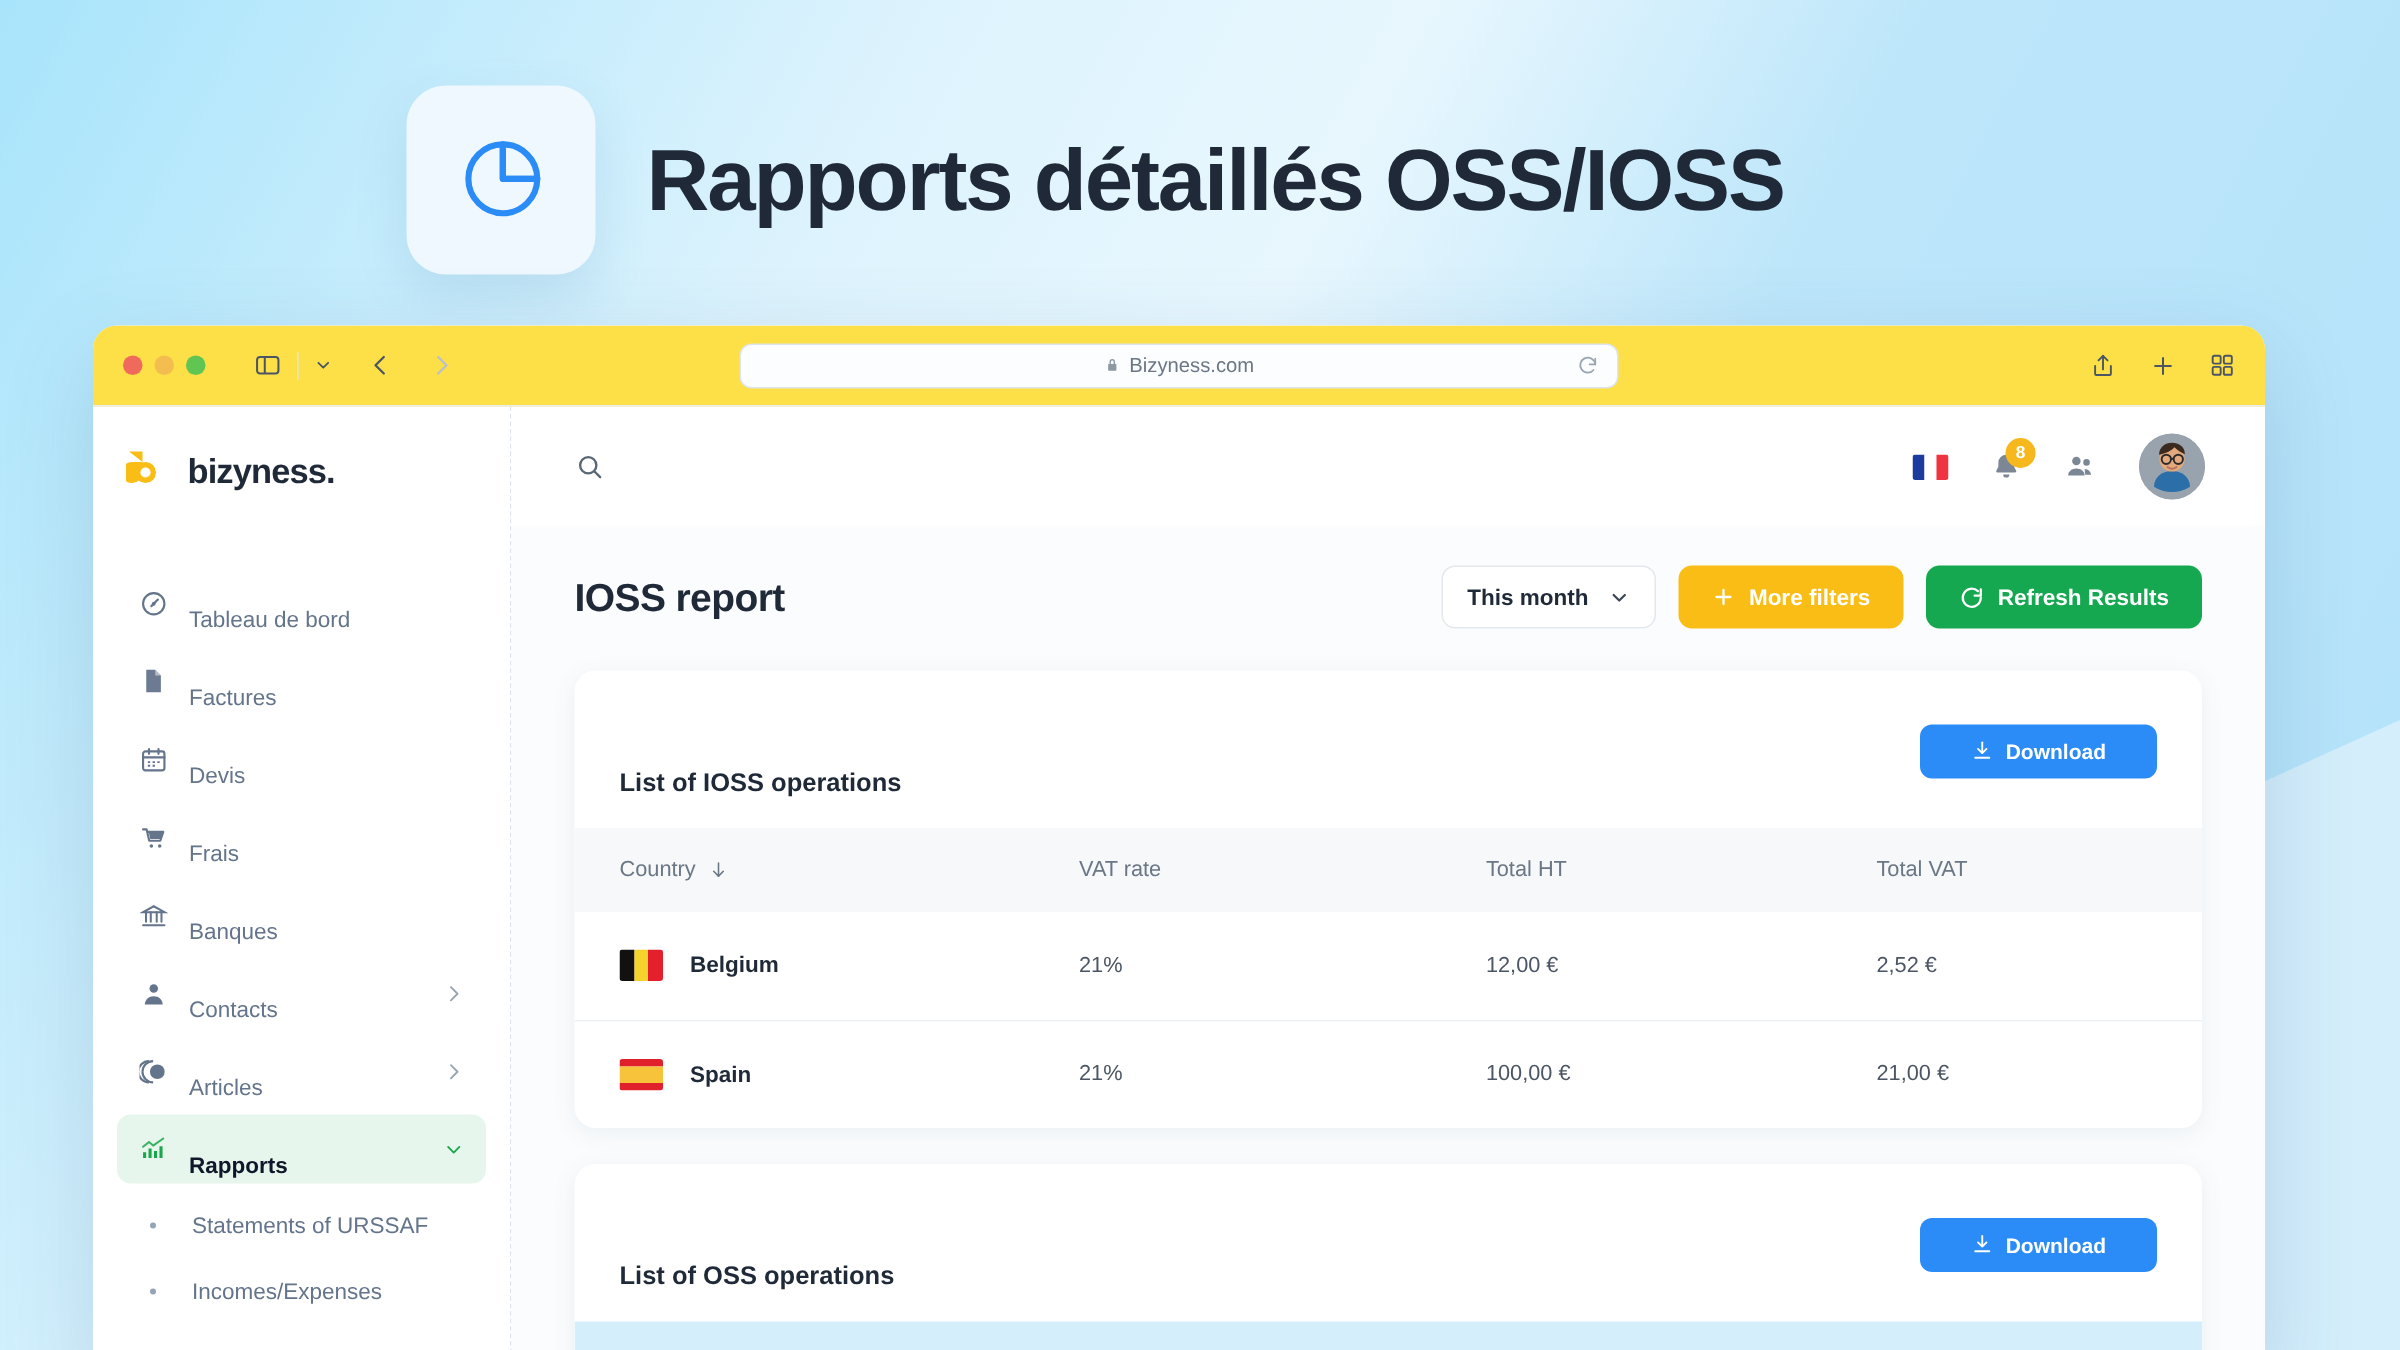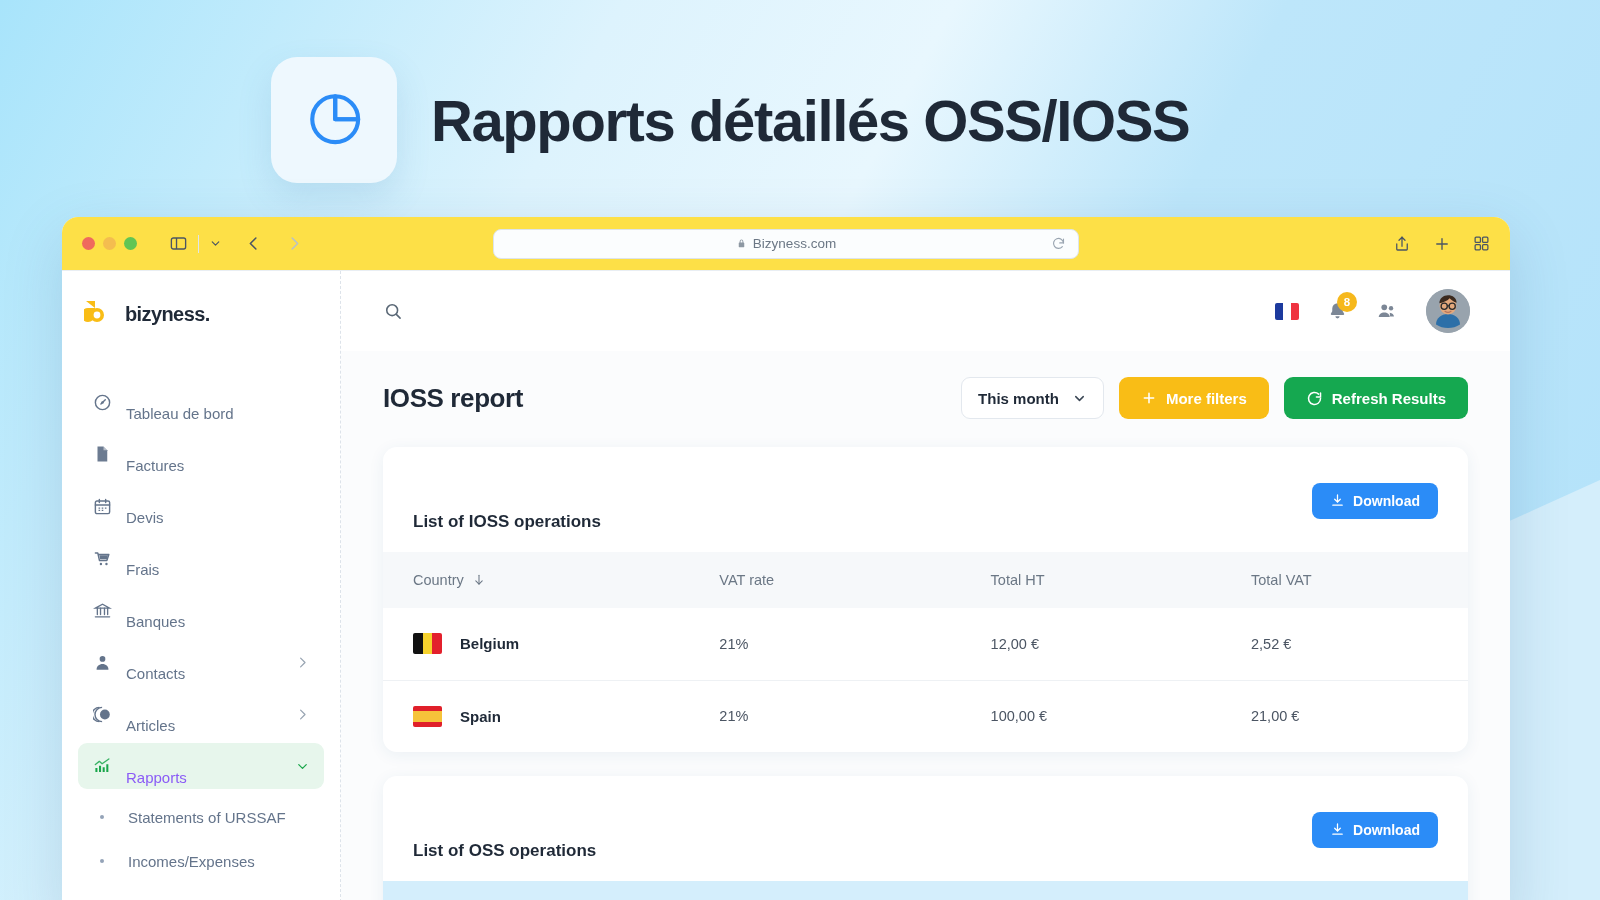--- a/index.html
+++ b/index.html
@@ -76,31 +76,31 @@
   #app { display: flex; height: calc(100% - 54px); }
 
   
   #sidebar {
     width: 279px; flex: none; background: #ffffff;
     border-right: 1px dashed #dde3ea;
     padding: 0;
   }
   #logo { display: flex; align-items: center; gap: 11px; padding: 28px 0 0 22px; }
   .logo-mark { width: 30px; height: 30px; flex: none; }
-  .logo-text { font-size: 20px; font-weight: 700; color: #1f2937; letter-spacing: -.6px; }
+  .logo-text { font-size: 23px; font-weight: 700; color: #1f2937; letter-spacing: -.6px; }
 
   #nav { margin-top: 50px; padding: 0 16px; }
   .nav-item {
     display: flex; align-items: center; gap: 14px;
     height: 46px; padding: 0 14px; border-radius: 9px;
     color: #64748b; font-size: 15px; cursor: pointer;
     margin-bottom: 6px;
   }
   .nav-item .ni-label { flex: 1; margin-top: 23px; }
-  .nav-item.active { background: #e7f6ec; color: #8b5cf6; font-weight: 400; }
+  .nav-item.active { background: #e7f6ec; color: #0f172a; font-weight: 700; }
   .nav-icon { width: 20px; height: 20px; display: flex; align-items: center; justify-content: center; flex: none; }
   .chev { color: #98a4b2; display: flex; }
   .nav-item.active .chev { color: #1aa64b; }
   .subnav-item {
     display: flex; align-items: center; gap: 16px;
     height: 44px; padding: 0 14px; color: #64748b; font-size: 15px; cursor: pointer;
   }
   .bullet { width: 20px; display: flex; justify-content: center; }
   .bullet i { width: 4px; height: 4px; border-radius: 50%; background: #94a3b8; display: block; }
 
@@ -143,21 +143,21 @@
   .btn-refresh { height: 42px; padding: 0 22px; background: #15a850; color: #fff; font-size: 15px; font-weight: 700; }
 
   .card {
     background: #fff; border-radius: 14px;
     box-shadow: 0 3px 16px rgba(35,80,130,.07);
     margin-bottom: 24px; overflow: hidden;
   }
   .card-head { display: flex; align-items: center; padding: 22px 30px 20px 30px; }
   .card-title { font-size: 17px; font-weight: 700; color: #1f2937; margin-top: 43px; }
   .btn-download {
-    margin-left: auto; height: 36px; padding: 0 18px;
+    margin-left: auto; height: 36px; padding: 0 34px;
     background: #2b8cf7; color: #fff; font-size: 14px; font-weight: 700;
     border-radius: 8px; gap: 8px;
   }
 
   table { width: 100%; border-collapse: collapse; table-layout: fixed; }
   thead th {
     background: #f6f8fa; text-align: left;
     font-size: 14.5px; font-weight: 400; color: #6b7785;
     padding: 18px 0; height: 56px;
   }

